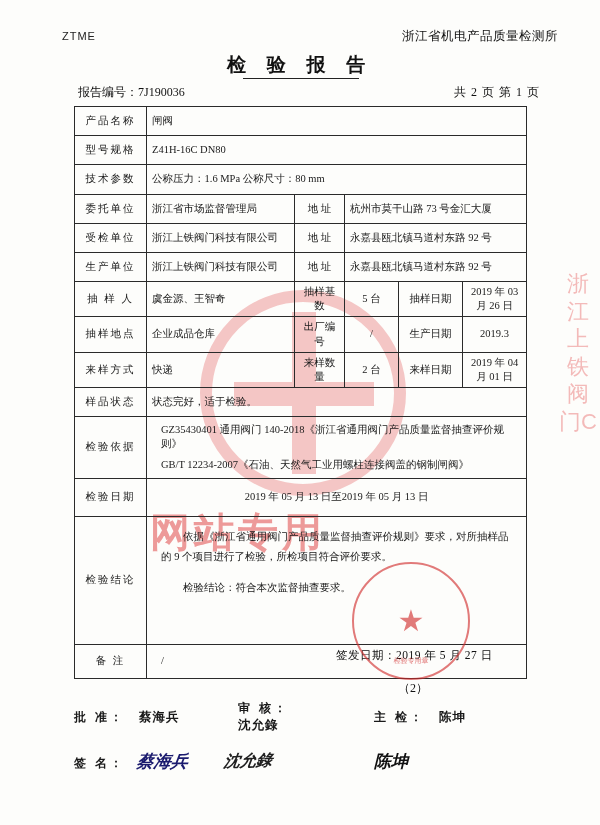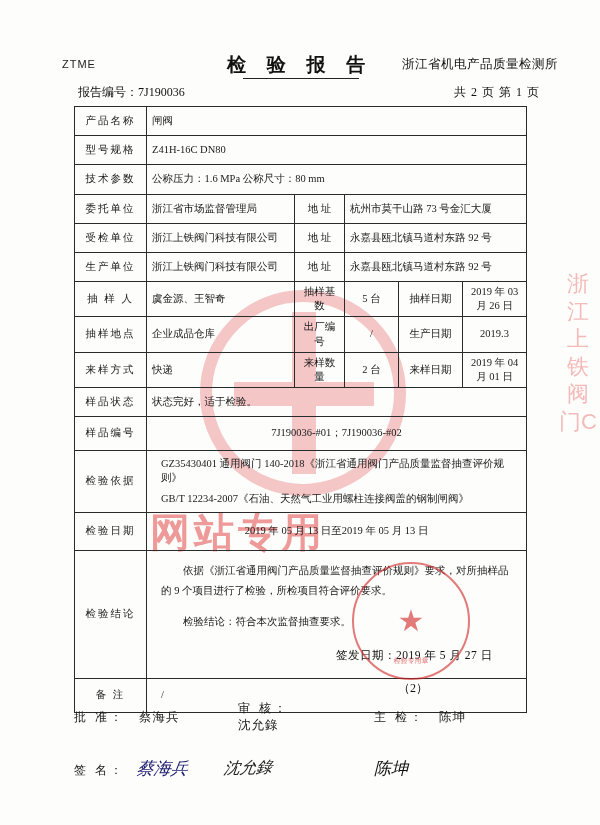--- a/index.html
+++ b/index.html
@@ -22,21 +22,20 @@
   }
   
   .header {
     position: absolute;
     top: 28px;
     left: 62px;
     right: 42px;
     display: flex;
     align-items: baseline;
     justify-content: space-between;
-    margin-top: 28px;
   }
   .header-left {
     font-family: "Liberation Sans", sans-serif;
     font-size: 11px;
     letter-spacing: 1px;
     color: #222;
   }
   .header-right {
     font-size: 12.5px;
     color: #111;
@@ -116,20 +115,21 @@
     position: absolute;
     left: 74px;
     right: 42px;
     top: 700px;
     font-size: 12px;
   }
   .sig-row {
     display: flex;
     align-items: center;
     height: 34px;
+    font-weight: bold;
   }
   .sig-row .cell {
     display: flex;
     align-items: baseline;
   }
   .sig-key {
     letter-spacing: 3px;
     white-space: nowrap;
     font-size: 12px;
   }
@@ -361,24 +361,20 @@
         <td class="ctr">来样数量</td>
         <td class="ctr">2 台</td>
         <td class="ctr">来样日期</td>
         <td class="ctr">2019 年 04 月 01 日</td>
       </tr>
 
       <tr class="h-mid">
         <td class="lbl">样品状态</td>
         <td class="val" colspan="5">状态完好，适于检验。</td>
       </tr>
-      <tr style="height:34px">
-        <td class="lbl">样品编号</td>
-        <td class="ctr" colspan="5">7J190036-#01；7J190036-#02</td>
-      </tr>
 
       <tr style="height:62px">
         <td class="lbl">检验依据</td>
         <td colspan="5" style="padding-left:14px">
           <div>GZ35430401 通用阀门 140-2018《浙江省通用阀门产品质量监督抽查评价规则》</div>
           <div style="margin-top:6px">GB/T 12234-2007《石油、天然气工业用螺柱连接阀盖的钢制闸阀》</div>
         </td>
       </tr>
 
       <tr style="height:38px">
@@ -424,21 +420,21 @@
       </div>
       <div class="cell c2">
         <span class="sig-key">审    核：</span>
         <span class="sig-val">沈允錄</span>
       </div>
       <div class="cell c3">
         <span class="sig-key">主    检：</span>
         <span class="sig-val">陈坤</span>
       </div>
     </div>
-    <div class="sig-row" style="margin-top:17px">
+    <div class="sig-row" style="margin-top:10px">
       <div class="cell c1">
         <span class="sig-key">签    名：</span>
         <span class="hand" style="margin-left:12px">蔡海兵</span>
       </div>
       <div class="cell c2">
         <span class="hand2">沈允錄</span>
       </div>
       <div class="cell c3">
         <span class="hand3">陈坤</span>
       </div>

